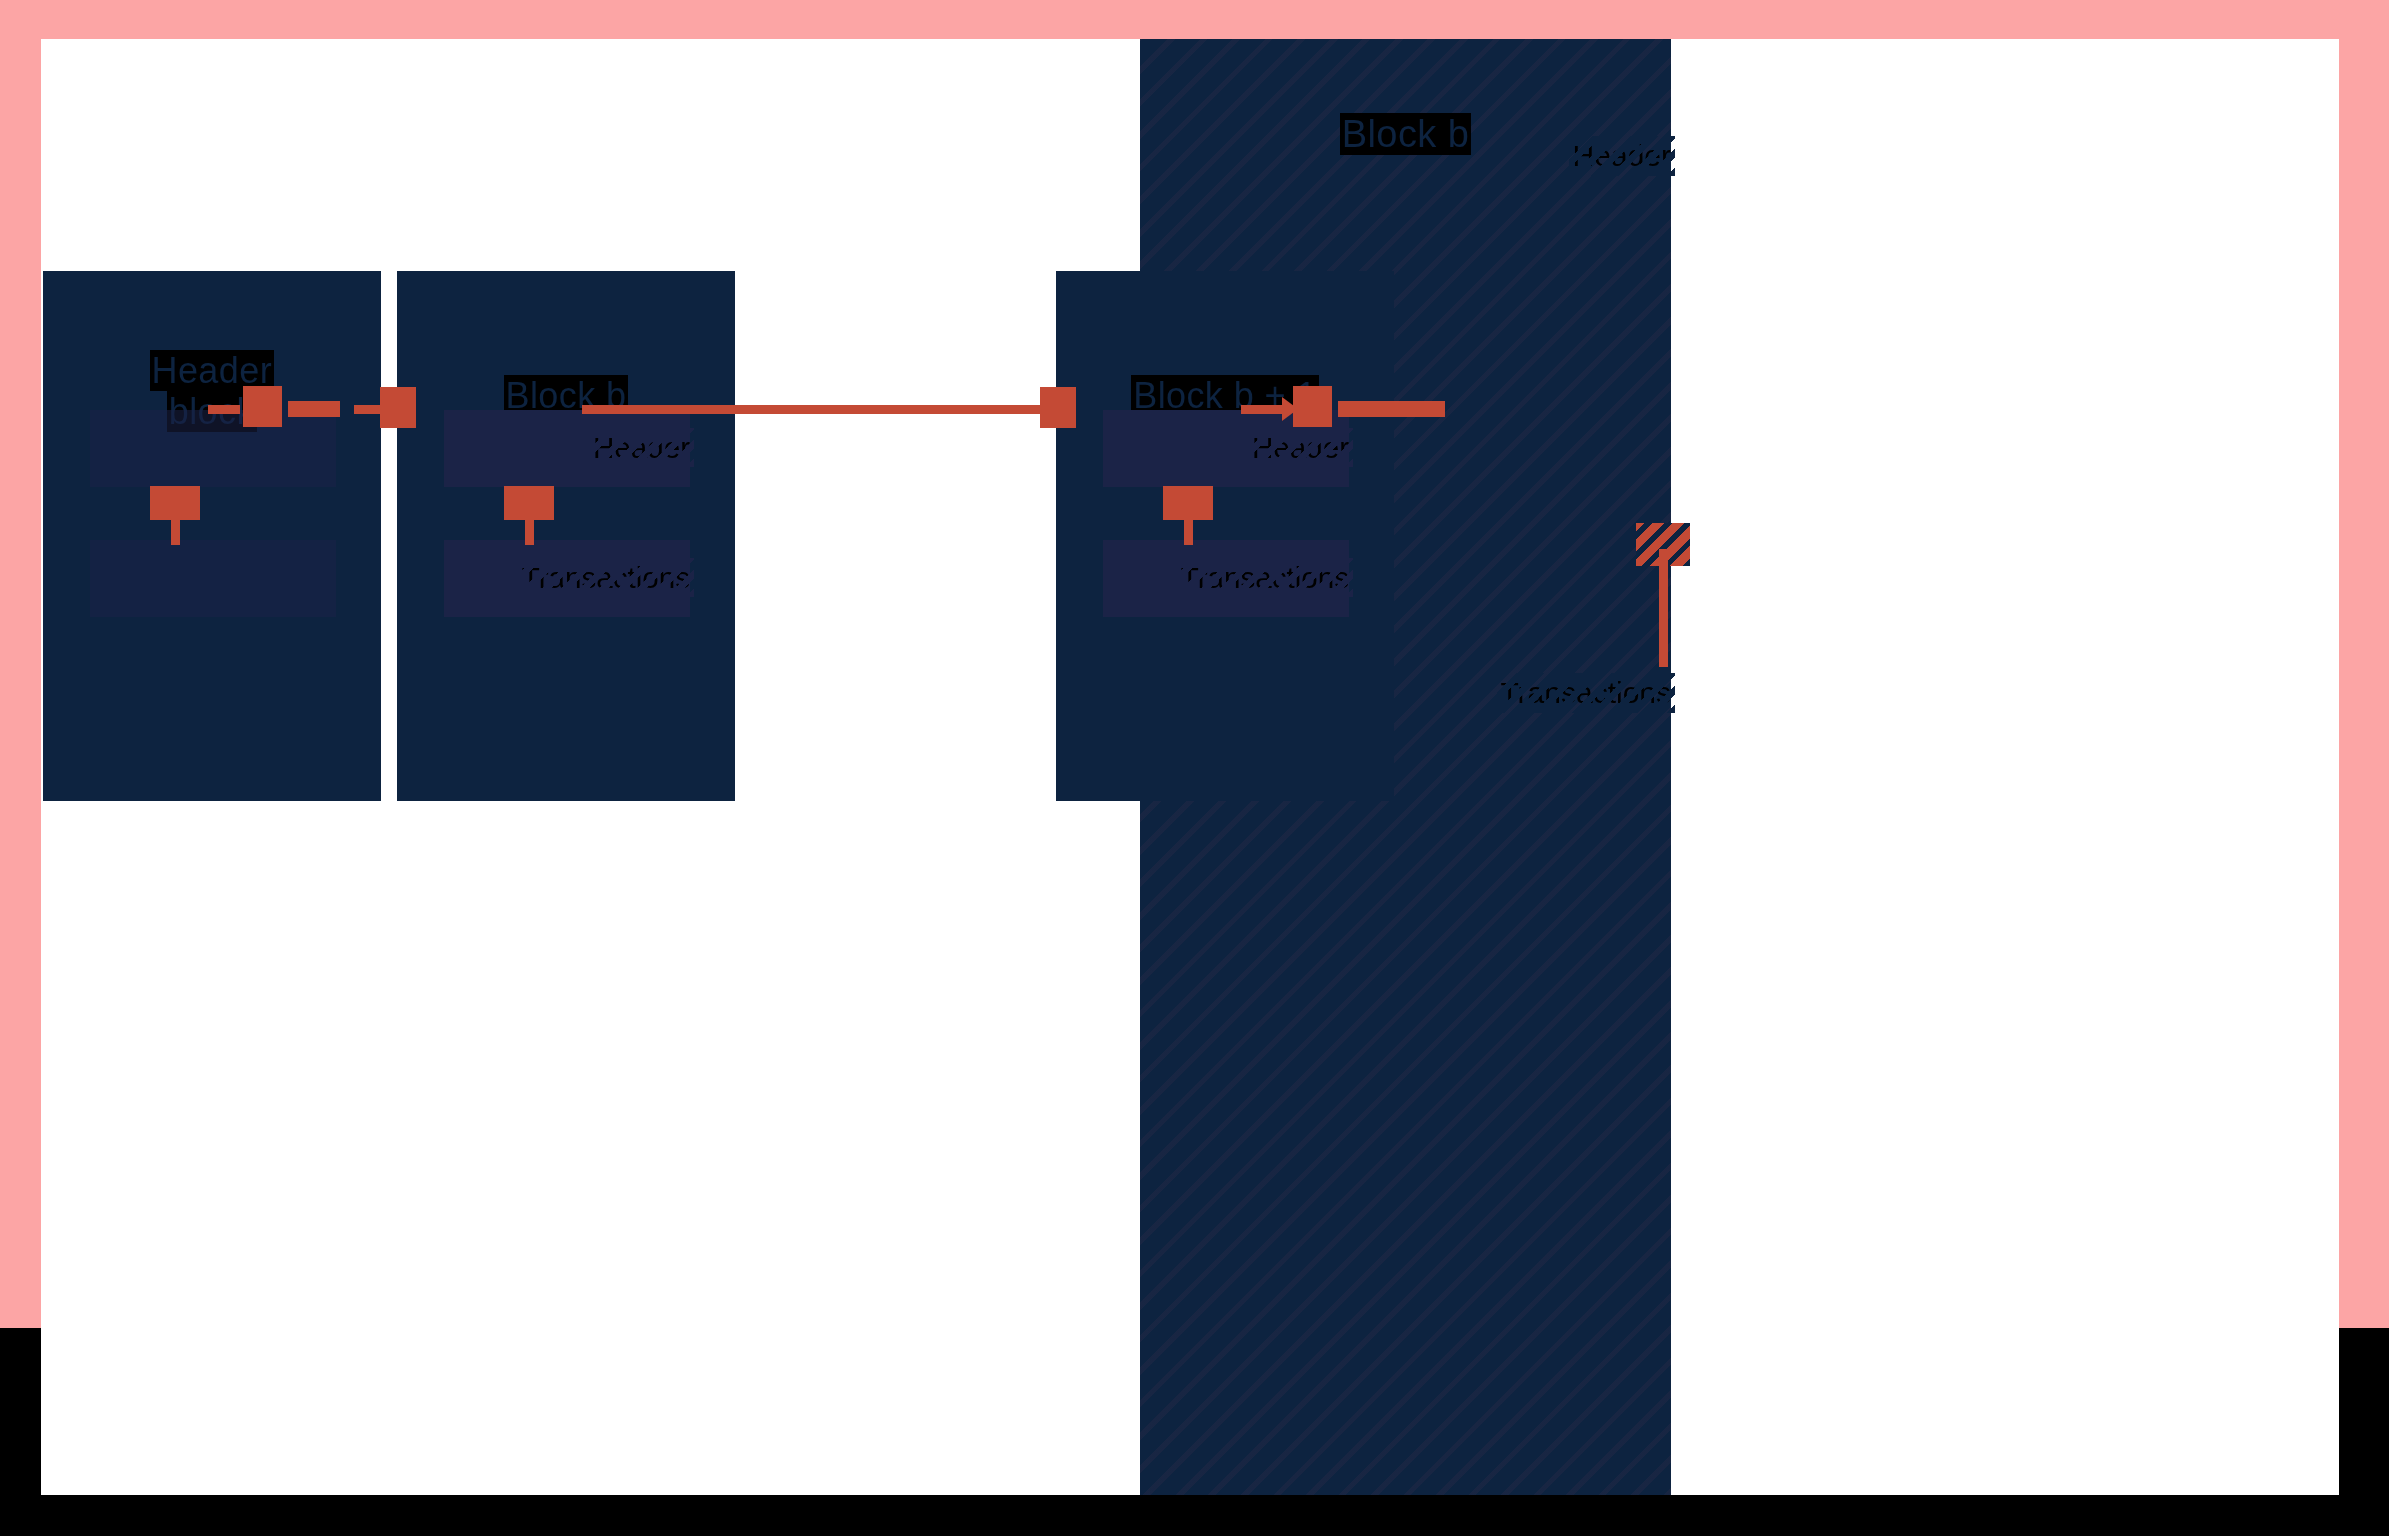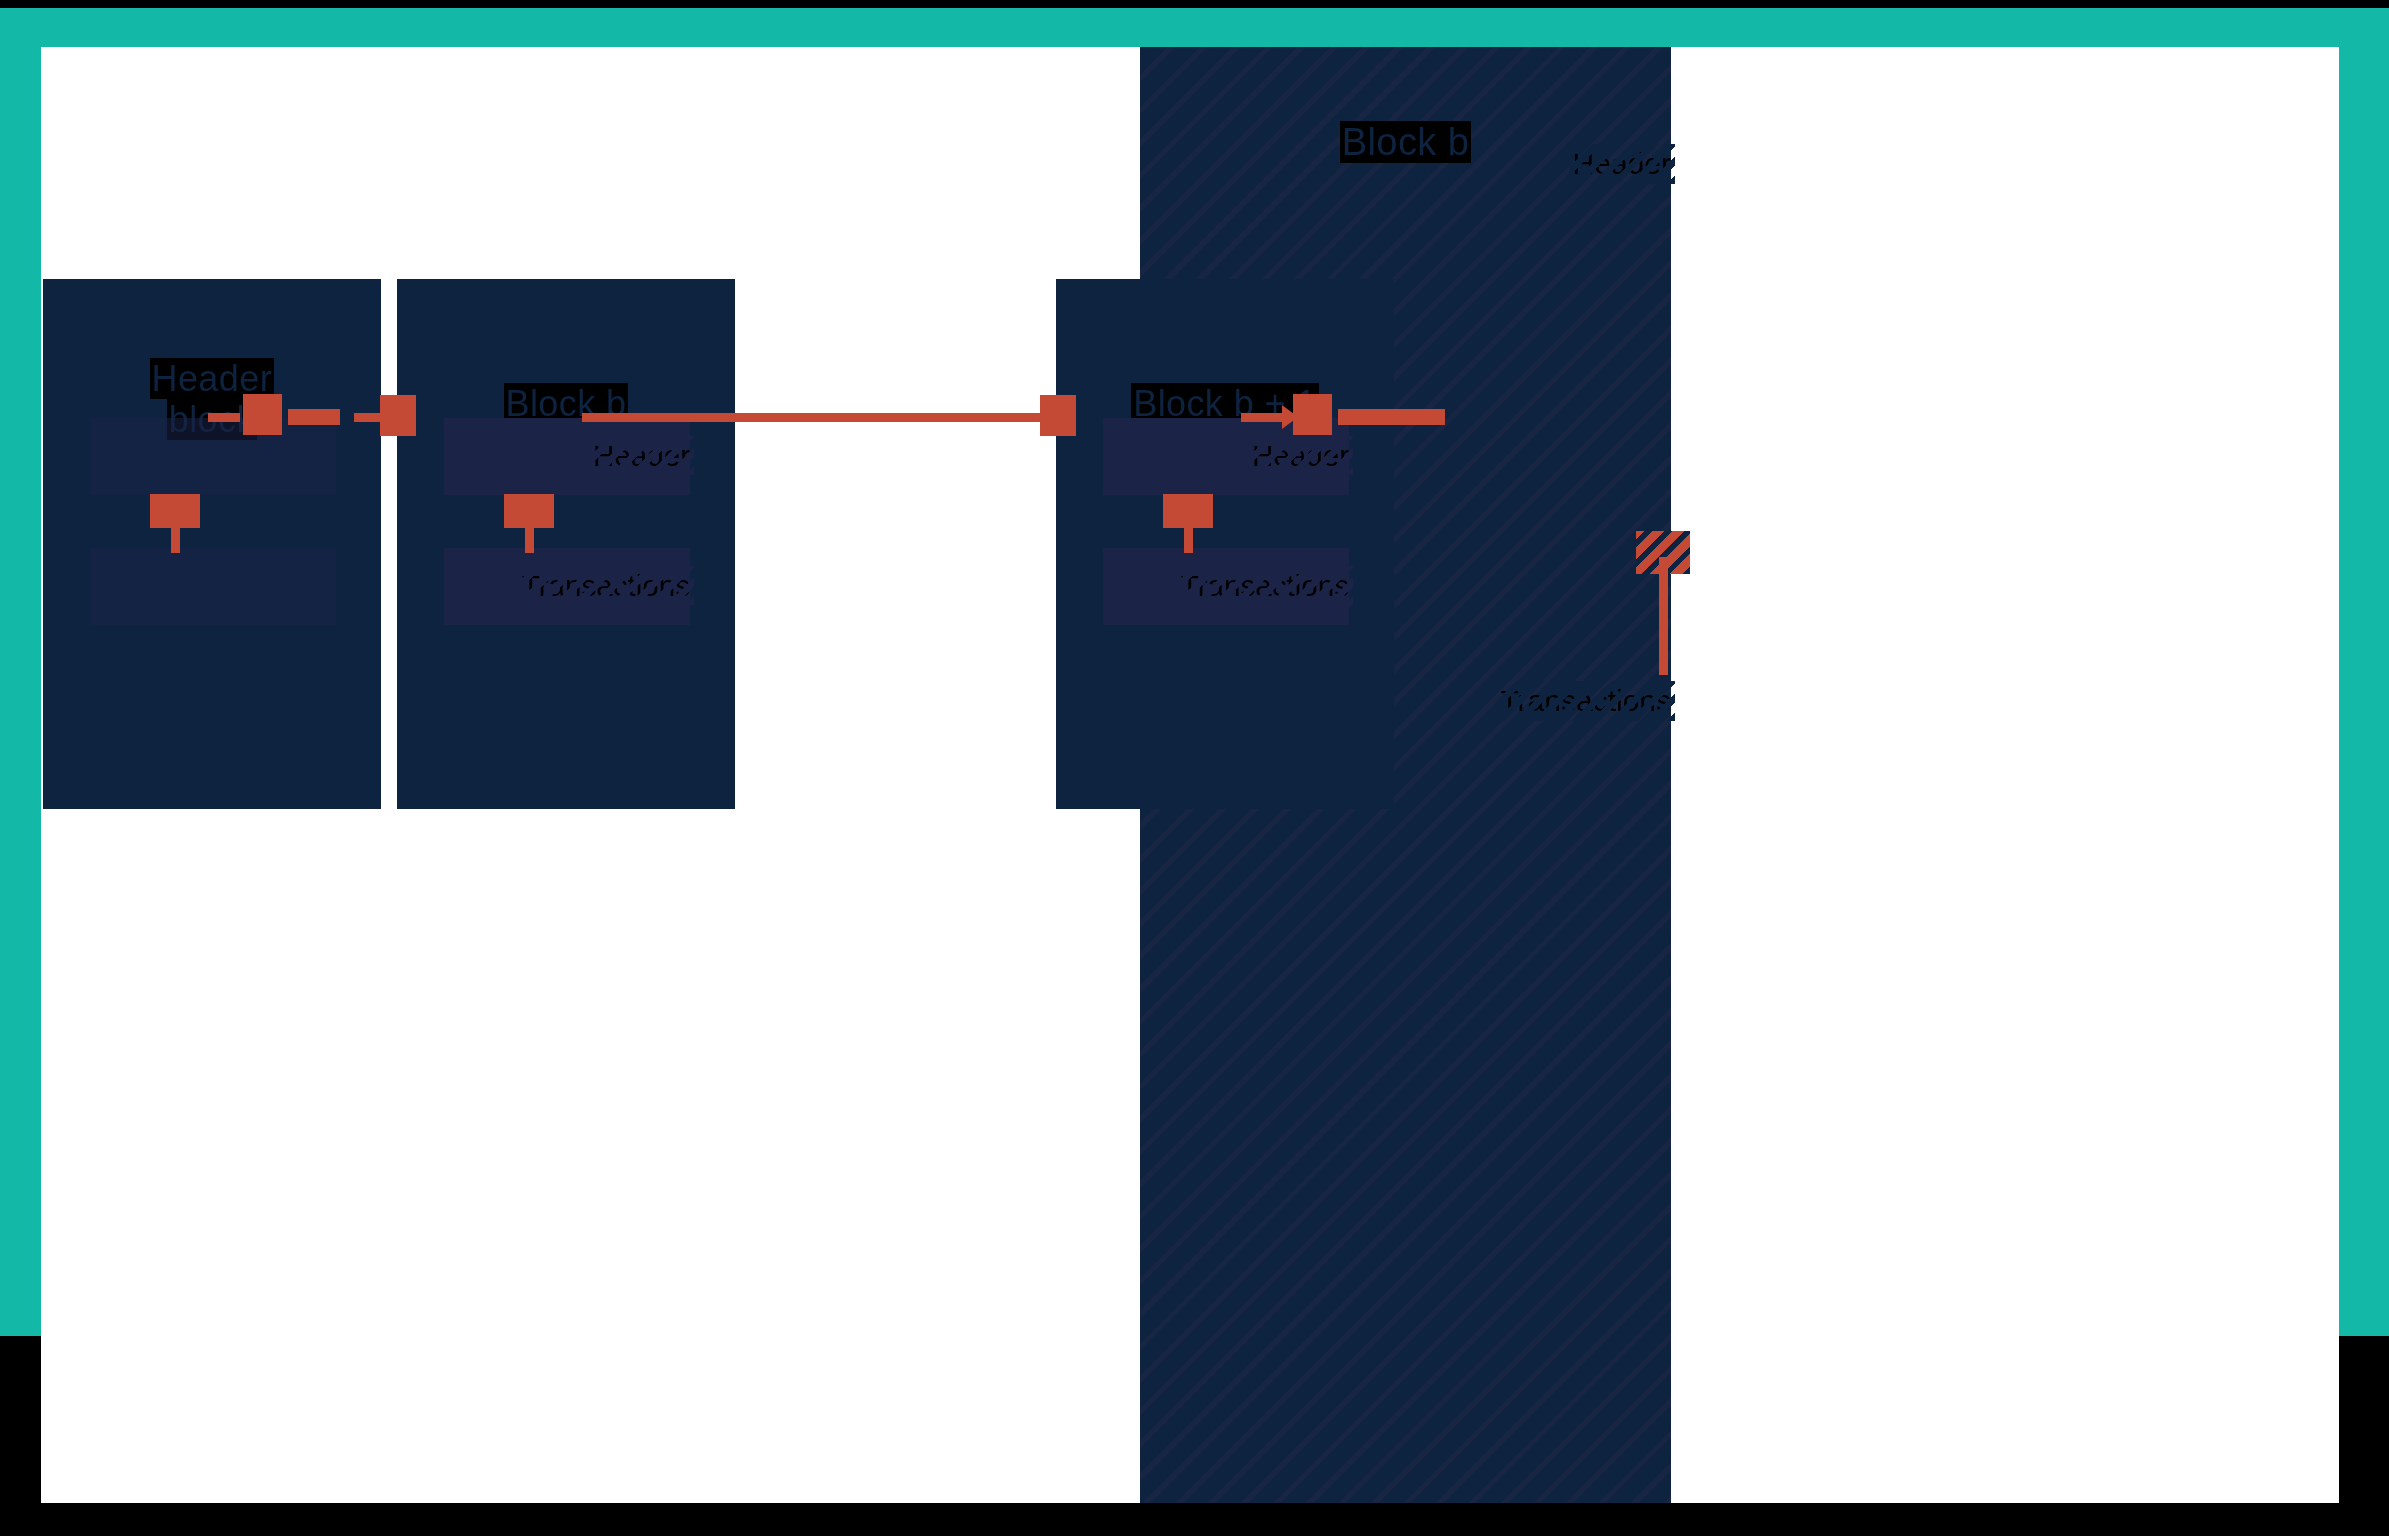--- a/index.html
+++ b/index.html
@@ -10,23 +10,23 @@
   body {
     width: 2389px;
     height: 1537px;
     overflow: hidden;
     font-family: "Liberation Sans", sans-serif;
   }
 
   
   #frame {
     position: absolute;
-    left: 0; top: 8px;
+    left: 0; top: 0;
     width: 2389px; height: 1328px;
-    background: #14b8a6;
+    background: #fca5a5;
   }
   #canvas {
     position: absolute;
     left: 41px; top: 39px;
     width: 2298px;   
     height: 1456px;  
     background: #ffffff;
     overflow: hidden;
   }
 

